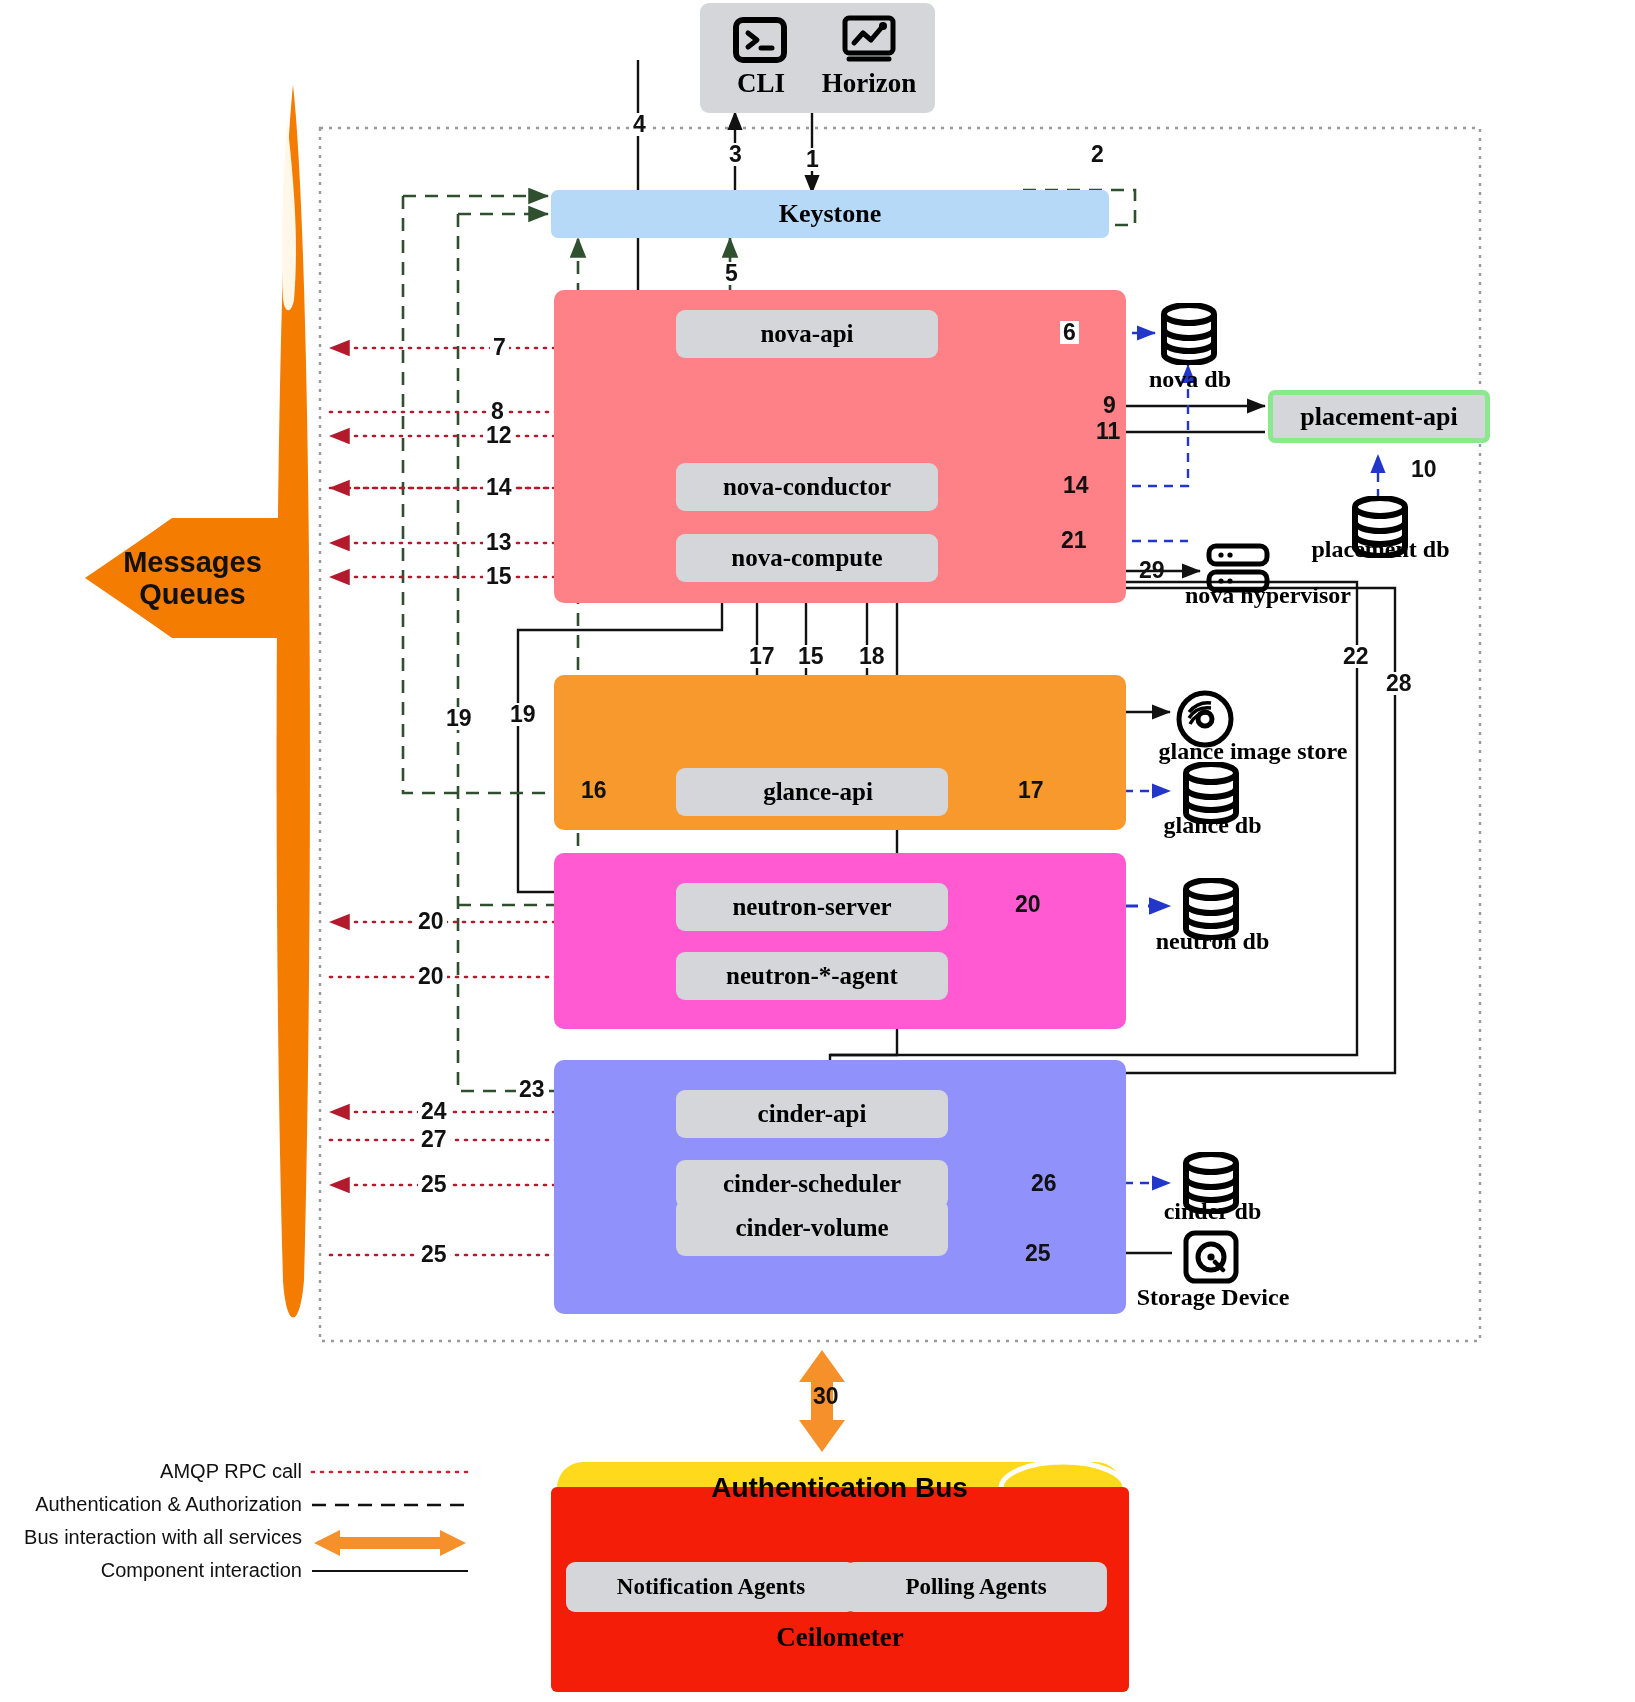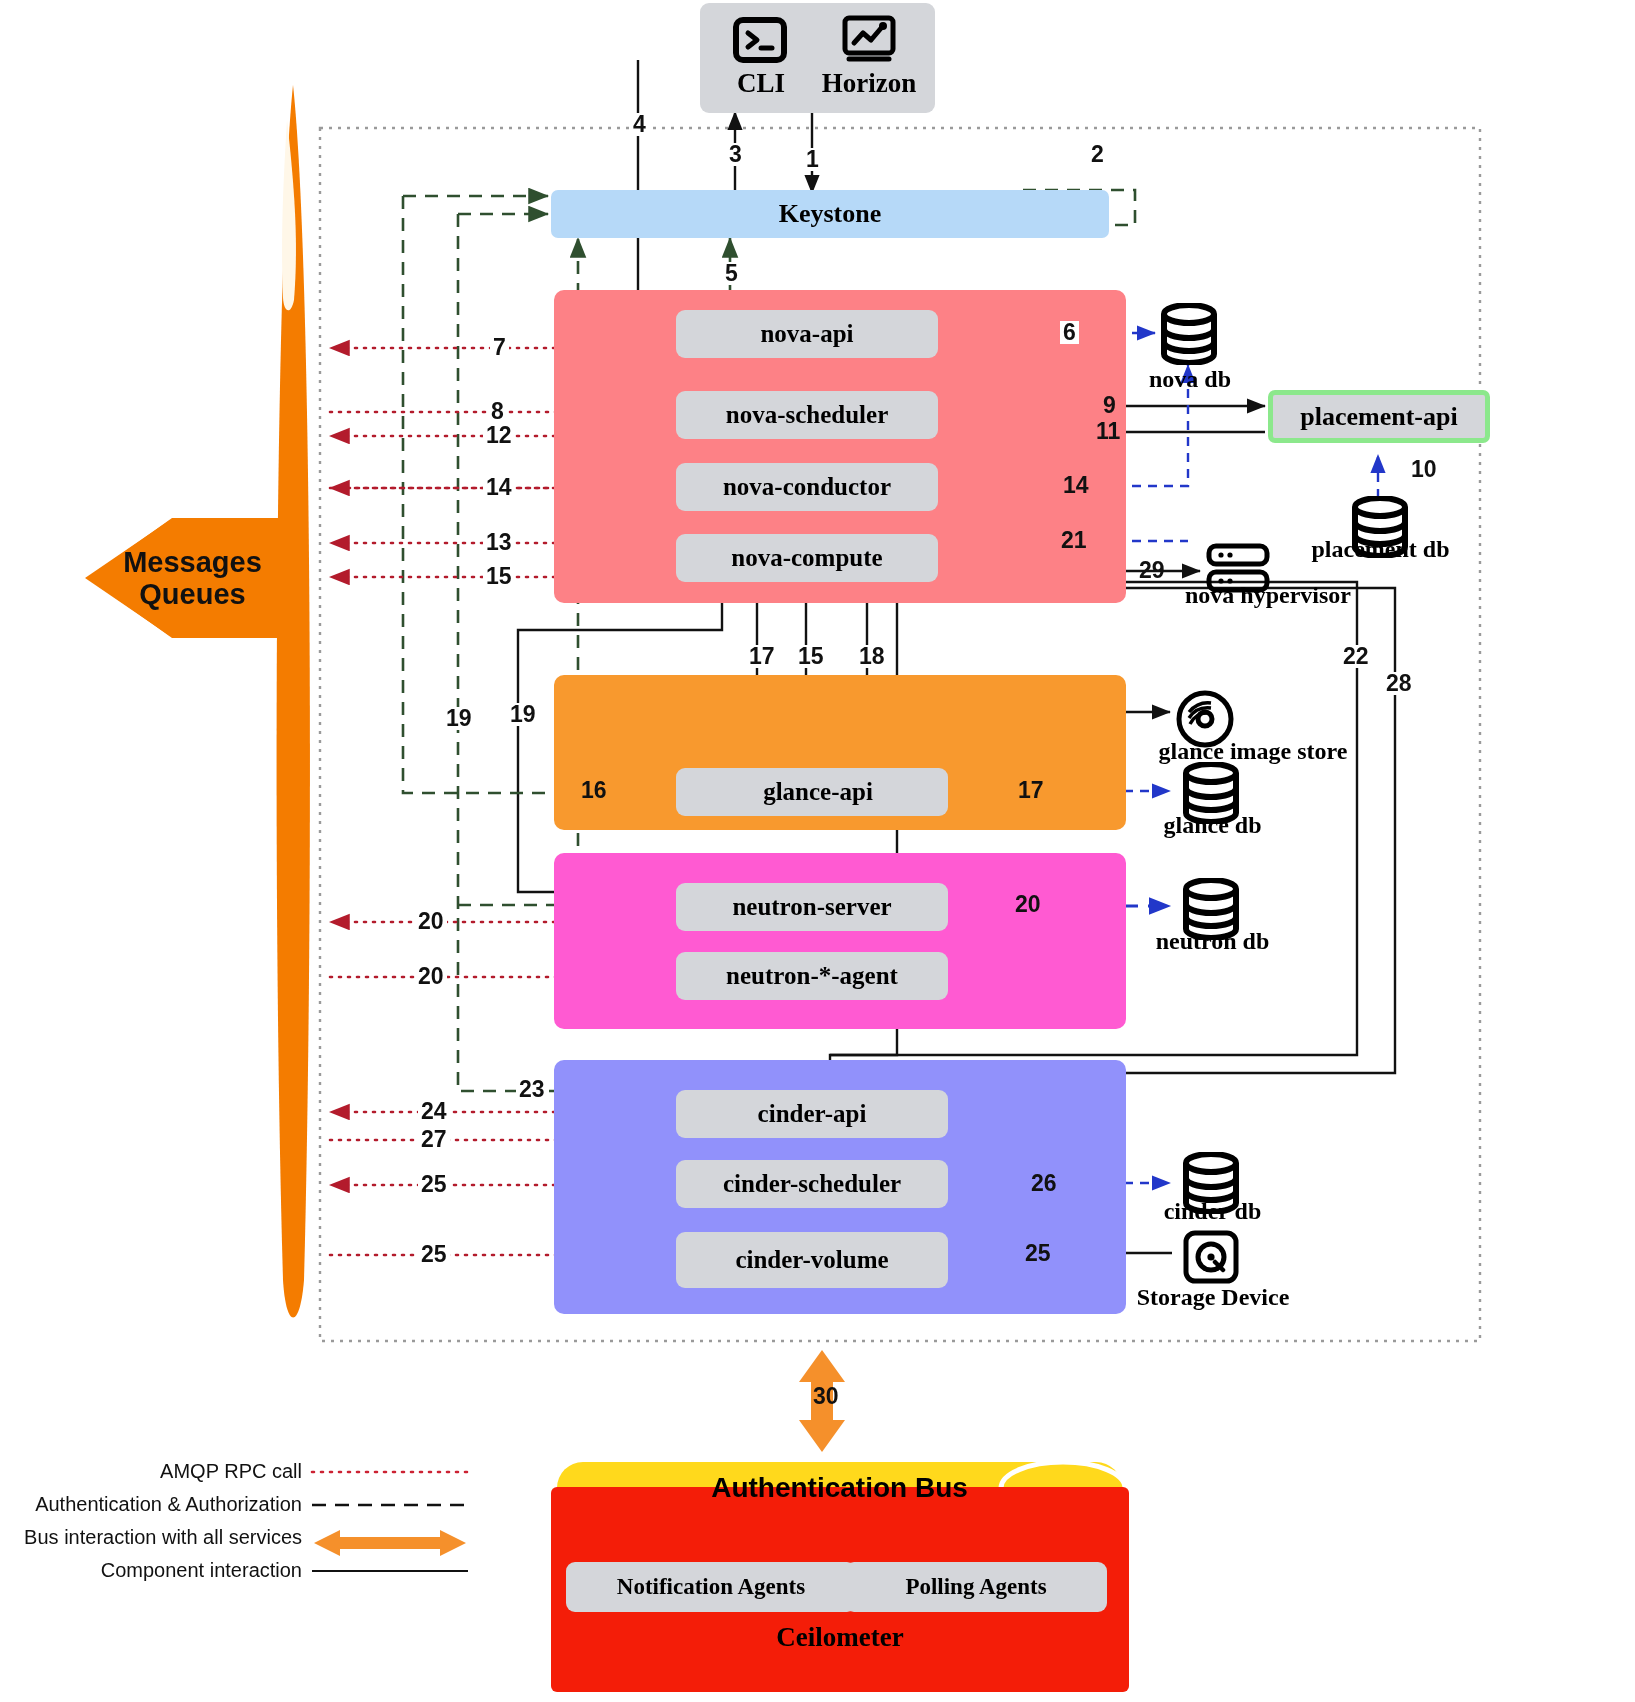--- a/index.html
+++ b/index.html
@@ -205,37 +205,36 @@
       <circle cx="43" cy="11" r="4" fill="#000"></circle>
       <path d="M9 44 L49 44" stroke="#000" stroke-width="5" stroke-linecap="round"></path>
     </svg>
   </div>
   <div class="cli-label" style="left:808px;top:68px;width:122px;text-align:center;">Horizon</div>
 
   <div class="node keystone" style="left:551px;top:190px;width:558px;height:48px;">Keystone</div>
 
   <div class="node group g-nova" style="left:554px;top:290px;width:572px;height:313px;"></div>
   <div class="node svcbox" style="left:676px;top:310px;width:262px;height:48px;">nova-api</div>
-  <div class="node svcbox" style="left:676px;top:391px;width:262px;height:48px;">nova-scheduler</div>
   <div class="node svcbox" style="left:676px;top:463px;width:262px;height:48px;">nova-conductor</div>
   <div class="node svcbox" style="left:676px;top:534px;width:262px;height:48px;">nova-compute</div>
 
   <div class="node placement" style="left:1268px;top:390px;width:222px;height:53px;">placement-api</div>
 
   <div class="node group g-glance" style="left:554px;top:675px;width:572px;height:155px;"></div>
   <div class="node svcbox" style="left:676px;top:768px;width:272px;height:48px;padding-left:12px;">glance-api</div>
 
   <div class="node group g-neutron" style="left:554px;top:853px;width:572px;height:176px;"></div>
   <div class="node svcbox" style="left:676px;top:883px;width:272px;height:48px;">neutron-server</div>
   <div class="node svcbox" style="left:676px;top:952px;width:272px;height:48px;">neutron-*-agent</div>
 
   <div class="node group g-cinder" style="left:554px;top:1060px;width:572px;height:254px;"></div>
   <div class="node svcbox" style="left:676px;top:1090px;width:272px;height:48px;">cinder-api</div>
   <div class="node svcbox" style="left:676px;top:1160px;width:272px;height:48px;">cinder-scheduler</div>
-  <div class="node svcbox" style="left:676px;top:1232px;width:272px;height:56px;">cinder-volume</div>
+  <div class="node svcbox" style="left:676px;top:1200px;width:272px;height:56px;">cinder-volume</div>
 
   <div class="iconwrap" style="left:1158px;top:303px;width:62px;height:62px;">
     <svg width="58" height="62" viewBox="0 0 58 62">
       <ellipse cx="29" cy="11" rx="25" ry="9" fill="none" stroke="#000" stroke-width="6"></ellipse>
       <path d="M4 11 L4 51 C4 56 15 60 29 60 C43 60 54 56 54 51 L54 11" fill="none" stroke="#000" stroke-width="6"></path>
       <path d="M4 26 C4 31 15 35 29 35 C43 35 54 31 54 26" fill="none" stroke="#000" stroke-width="6"></path>
       <path d="M4 39 C4 44 15 48 29 48 C43 48 54 44 54 39" fill="none" stroke="#000" stroke-width="6"></path>
     </svg>
   </div>
   <div class="caplabel" style="left:1110px;top:366px;width:160px;">nova db</div>

